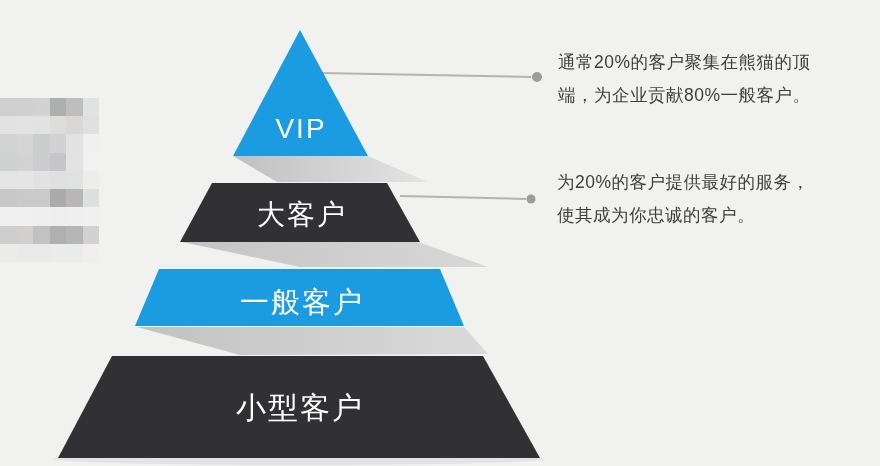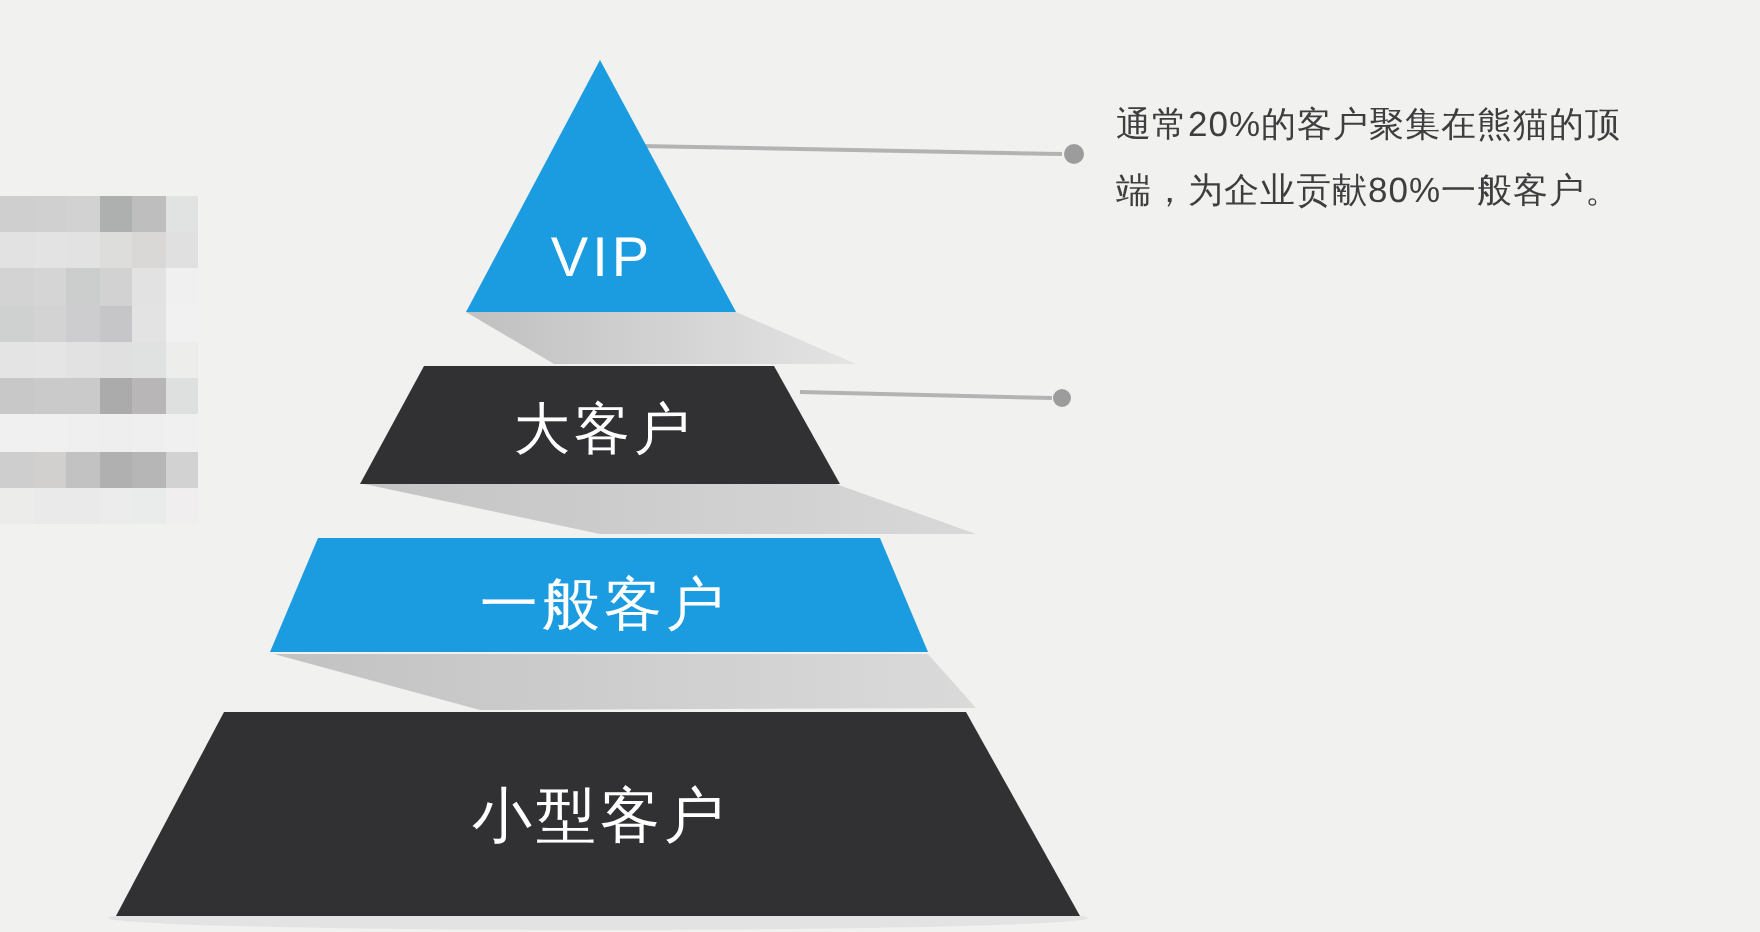--- a/index.html
+++ b/index.html
@@ -150,14 +150,18 @@
     <text x="301" y="138" font-size="28" class="lvl-label">VIP</text>
     <text x="302" y="224" font-size="28" class="lvl-label">大客户</text>
     <text x="302" y="312" font-size="29" class="lvl-label">一般客户</text>
     <text x="300" y="418" font-size="30" class="lvl-label">小型客户</text>
   </svg>
 
   <div class="annotation" id="annotation-1">
     <span class="ann-line">通常20%的客户聚集在熊猫的顶</span>
     <span class="ann-line">端，为企业贡献80%一般客户。</span>
   </div>
+  <div class="annotation" id="annotation-2">
+    <span class="ann-line">为20%的客户提供最好的服务，</span>
+    <span class="ann-line">使其成为你忠诚的客户。</span>
+  </div>
 
 </div>
 
 </body></html>

